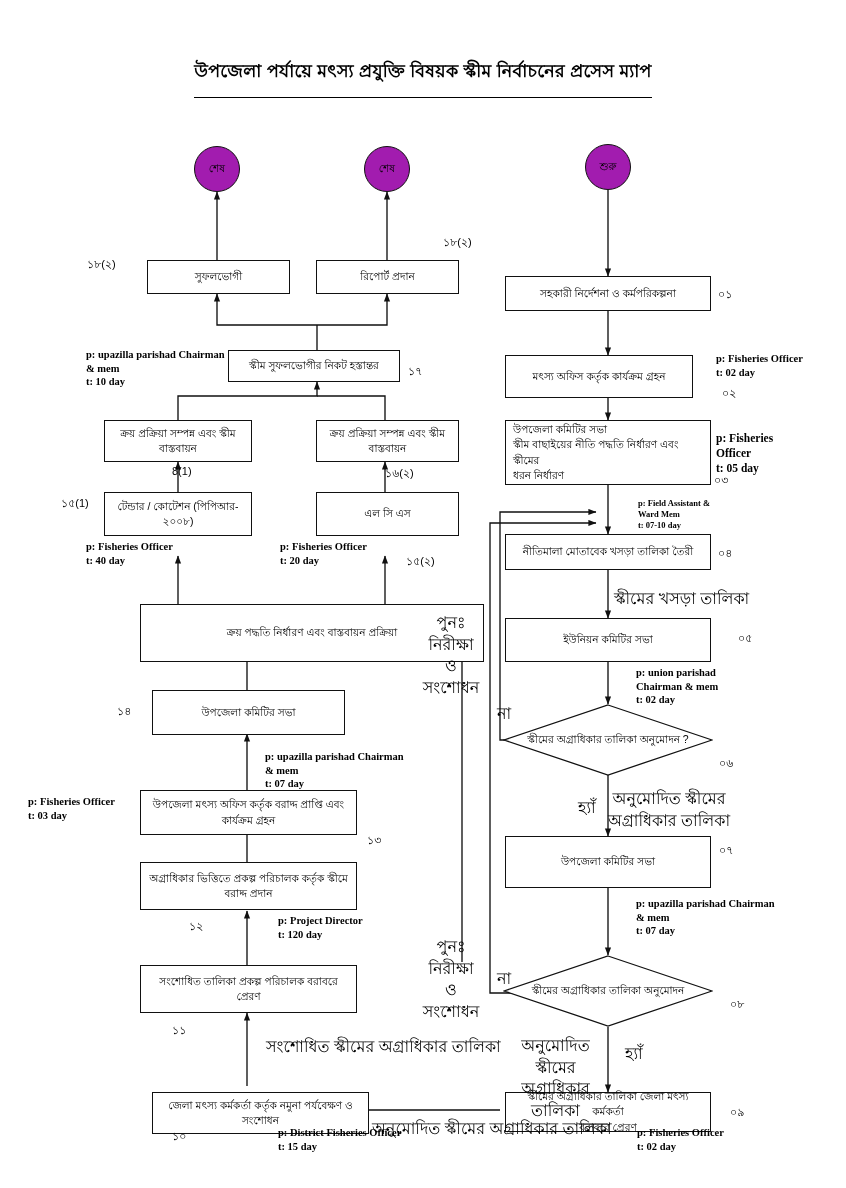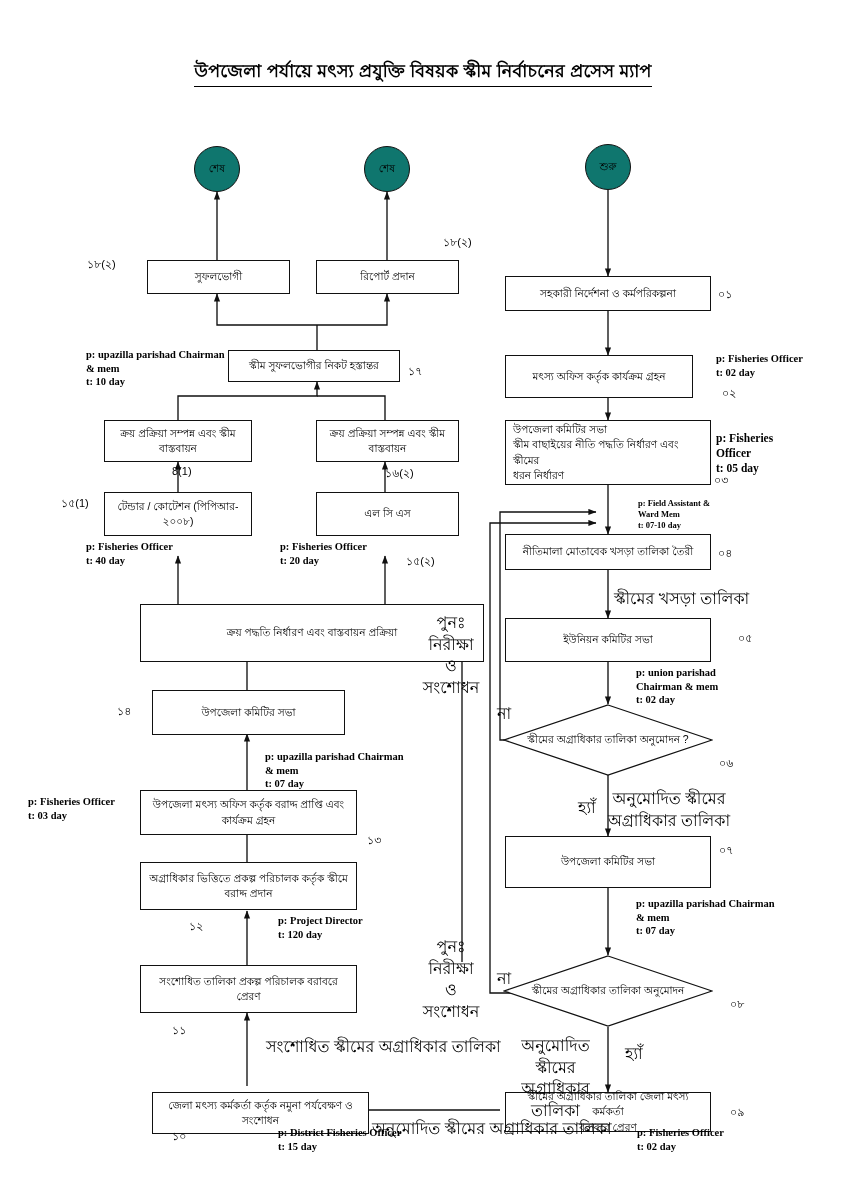--- a/index.html
+++ b/index.html
@@ -22,21 +22,21 @@
     top:58px;
     text-align:center;
     font-family:"Liberation Sans","DejaVu Sans",sans-serif;
     font-weight:bold;
     font-size:17.5px;
     letter-spacing:.3px;
     white-space:nowrap;
   }
   .title span.u{
     border-bottom:1.6px solid #000;
-    padding-bottom:5px;
+    padding-bottom:16px;
   }
 
   
   .box{
     position:absolute;
     box-sizing:border-box;
     border:1.3px solid #111;
     background:#fff;
     display:flex;
     align-items:center;
@@ -51,21 +51,21 @@
   .box.lefttext{
     justify-content:flex-start;
     text-align:left;
     padding-left:7px;
   }
   .circle{
     position:absolute;
     box-sizing:border-box;
     border:1.3px solid #111;
     border-radius:50%;
-    background:#0f766e;
+    background:#a21caf;
     display:flex;
     align-items:center;
     justify-content:center;
     font-family:"Liberation Sans","DejaVu Sans",sans-serif;
     font-size:10.5px;
     z-index:3;
   }
   .diamond{
     position:absolute;
     z-index:3;

